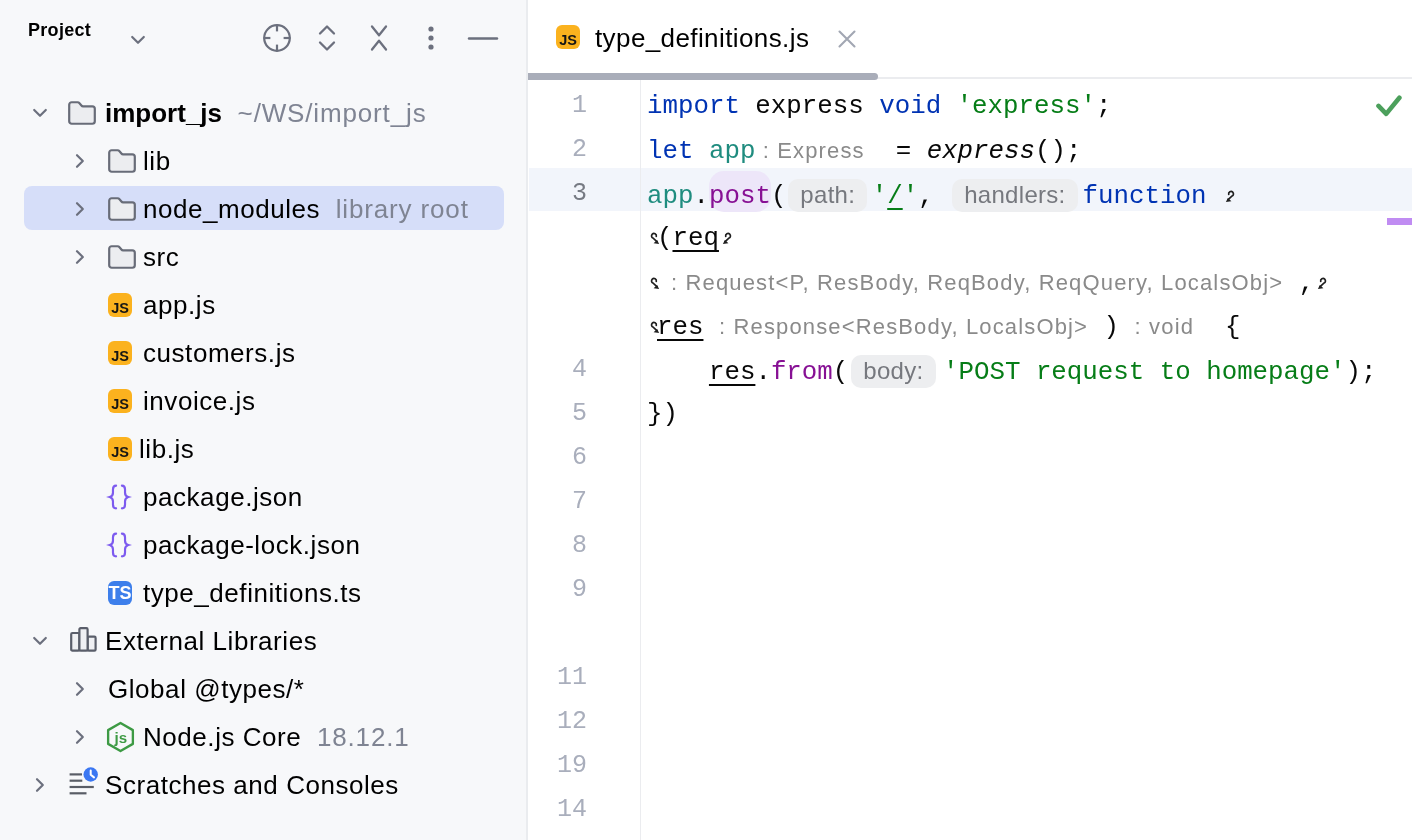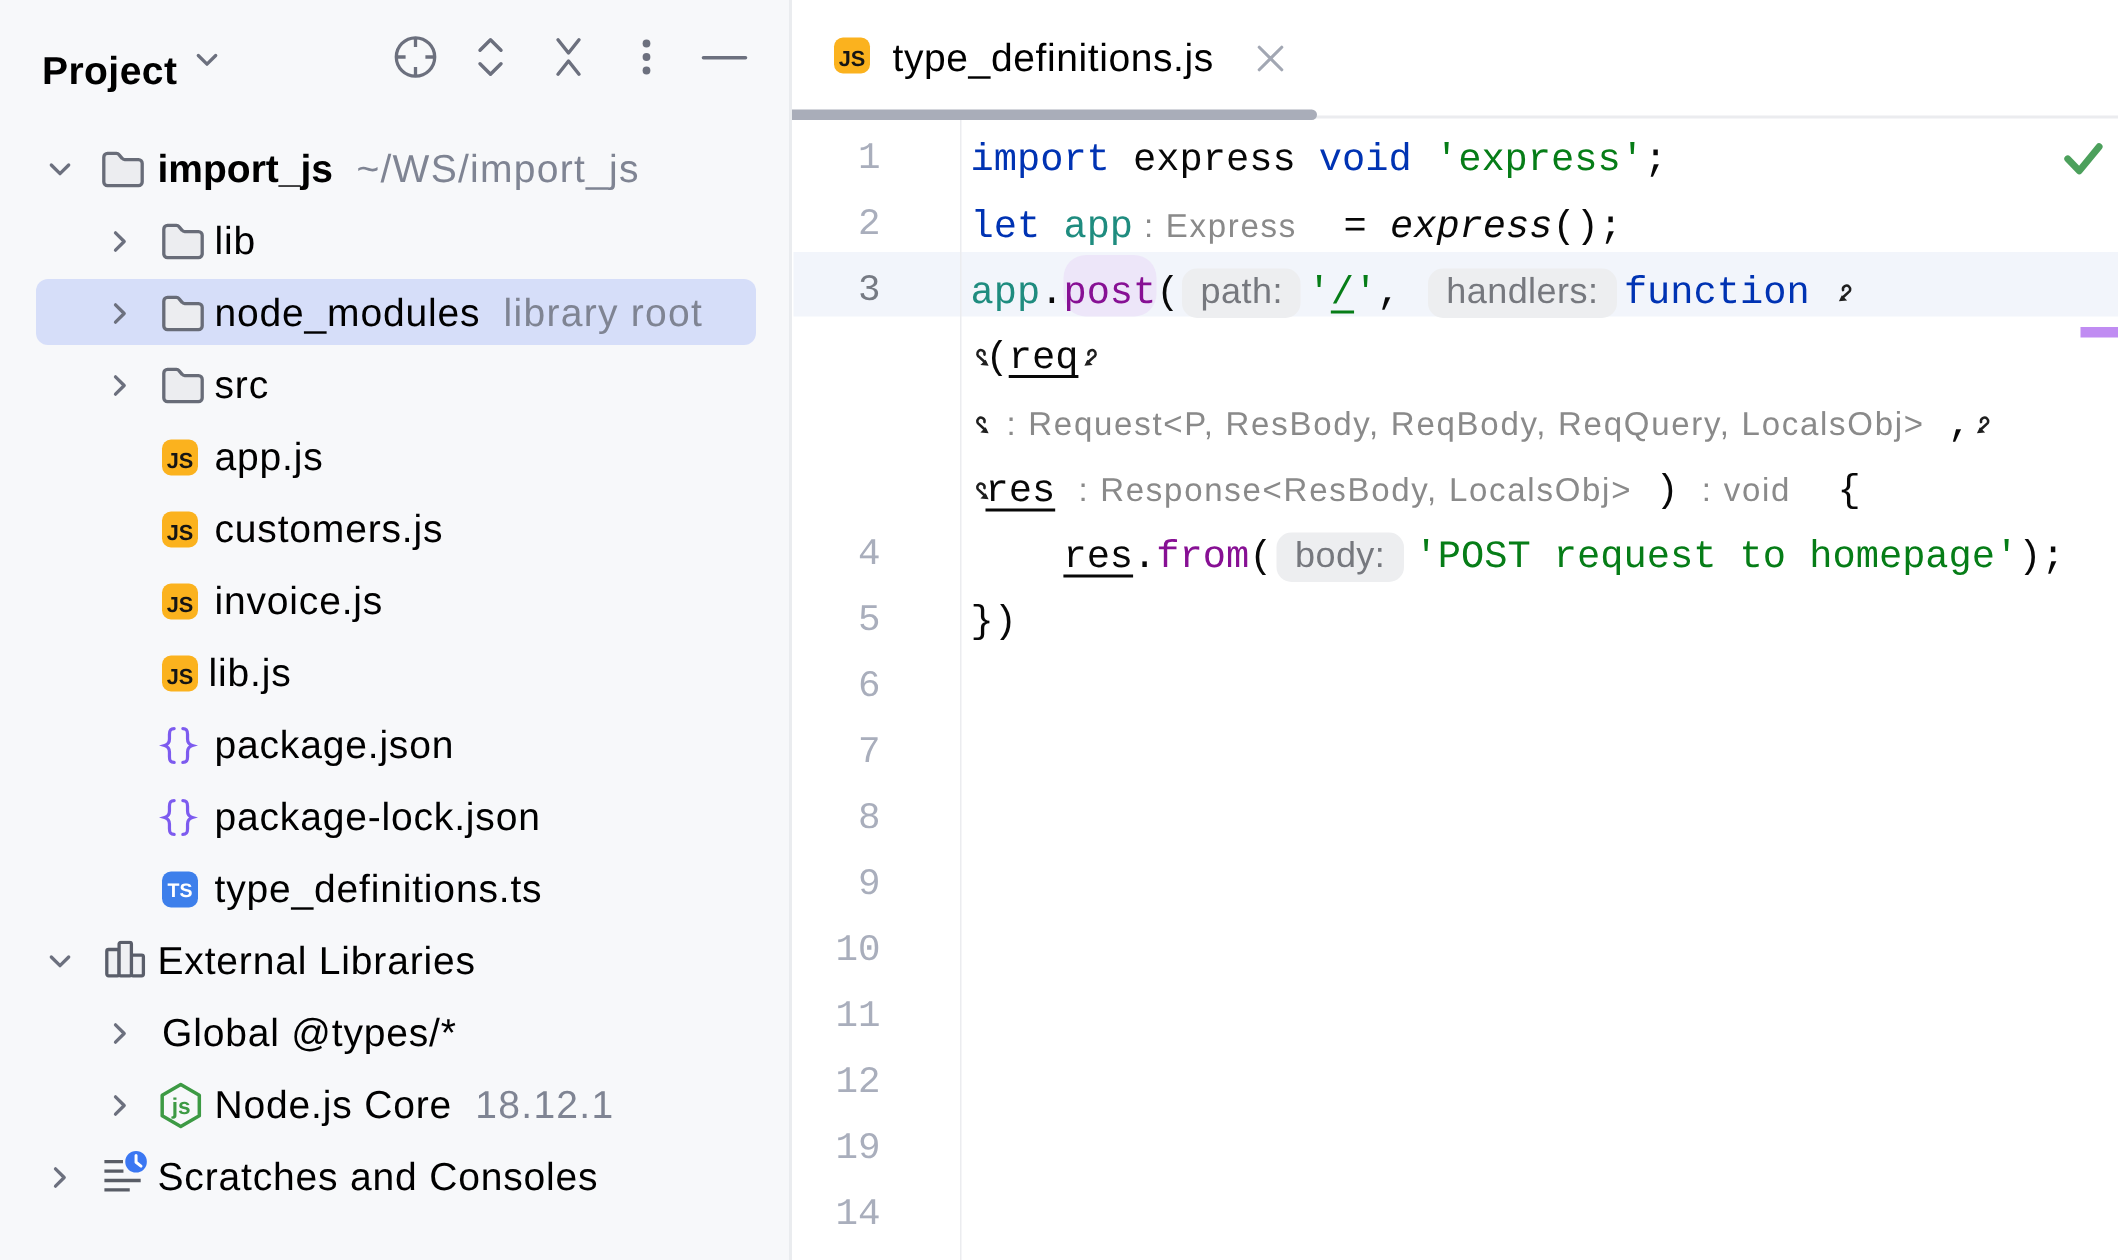--- a/index.html
+++ b/index.html
@@ -1,42 +1,42 @@
 <!DOCTYPE html>
 <html><head>
 <meta charset="utf-8">
 <style>
   * { margin:0; padding:0; box-sizing:border-box; }
   html,body { width:1412px; height:840px; overflow:hidden; background:#fff;
     font-family:"Liberation Sans", sans-serif; }
   #panel { position:absolute; left:0; top:0; width:528px; height:840px;
     background:#F7F8FA; border-right:2px solid #EAECEF; }
   .ph { position:absolute; top:0; left:0; width:528px; height:76px; }
-  .ph-title { position:absolute; left:28px; top:32px; font-size:26px; font-weight:bold; color:#000; letter-spacing:0.3px; }
+  .ph-title { position:absolute; left:28px; top:20px; font-size:18px; font-weight:bold; color:#000; letter-spacing:0.3px; }
   .ic { position:absolute; }
   .trow { position:absolute; left:0; width:528px; height:48px; }
   .trow .cell { position:absolute; top:calc(50% + 1px); transform:translateY(-50%); }
   .tlabel { font-size:26px; color:#000; white-space:nowrap; letter-spacing:0.55px; }
   .tlabel b { letter-spacing:0; }
   .tgray { color:#7F8493; letter-spacing:0.85px;text-align:center; }
   .sel { position:absolute; left:24px; top:2px; width:480px; height:44px;
     background:#D6DEF9; border-radius:8px; }
   #editor { position:absolute; left:529px; top:0; width:883px; height:840px; background:#fff; }
   #tabbar { position:absolute; left:0; top:0; width:883px; height:78px; background:#fff; }
   #tabline { position:absolute; left:0; top:77px; width:883px; height:2px; background:#EBECEF; }
   #pill { position:absolute; left:-1px; top:73px; width:350px; height:7px; background:#A9ADB9; border-radius:0 4px 4px 0; }
   .tabicon { position:absolute; left:27px; top:25px; }
   .tabtext { position:absolute; left:66px; top:23px; font-size:26px; color:#000; letter-spacing:0.4px; }
   .jsicon { width:24px; height:24px; background:#FBB21E; border-radius:6px;
     display:flex; align-items:flex-end; justify-content:center;
     font-size:14.5px; font-weight:bold; color:#151515; letter-spacing:0px;
     padding-bottom:2px; line-height:1; }
   .tsicon { width:24px; height:24px; background:#3D7FEB; border-radius:6px;
     display:flex; align-items:center; justify-content:center;
-    font-size:13px; font-weight:bold; color:#fff; line-height:1; }
+    font-size:18px; font-weight:bold; color:#fff; line-height:1; }
   .erow { position:absolute; left:0; width:883px; height:44px; }
   .gut { position:absolute; left:0; top:0; width:58px; height:44px; text-align:right;
     font-family:"Liberation Mono", monospace; font-size:25px; color:#A9AEBC;
     line-height:50px; }
   .code { position:absolute; left:118px; top:0; height:44px; white-space:pre;
     font-family:"Liberation Mono", monospace; font-size:25.8px; color:#080808;
     line-height:51px; }
   .code svg { vertical-align:-2px; }
   .kw { color:#0033B3; }
   .str { color:#067D17; }
@@ -270,23 +270,20 @@
     </div>
   <div class="erow" style="top:477px">
       <div class="gut">7</div>
     </div>
   <div class="erow" style="top:521px">
       <div class="gut">8</div>
     </div>
   <div class="erow" style="top:565px">
       <div class="gut">9</div>
     </div>
-  <div class="erow" style="top:609px">
-      <div class="gut">10</div>
-    </div>
   <div class="erow" style="top:653px">
       <div class="gut">11</div>
     </div>
   <div class="erow" style="top:697px">
       <div class="gut">12</div>
     </div>
   <div class="erow" style="top:741px">
       <div class="gut">19</div>
     </div>
   <div class="erow" style="top:785px">

